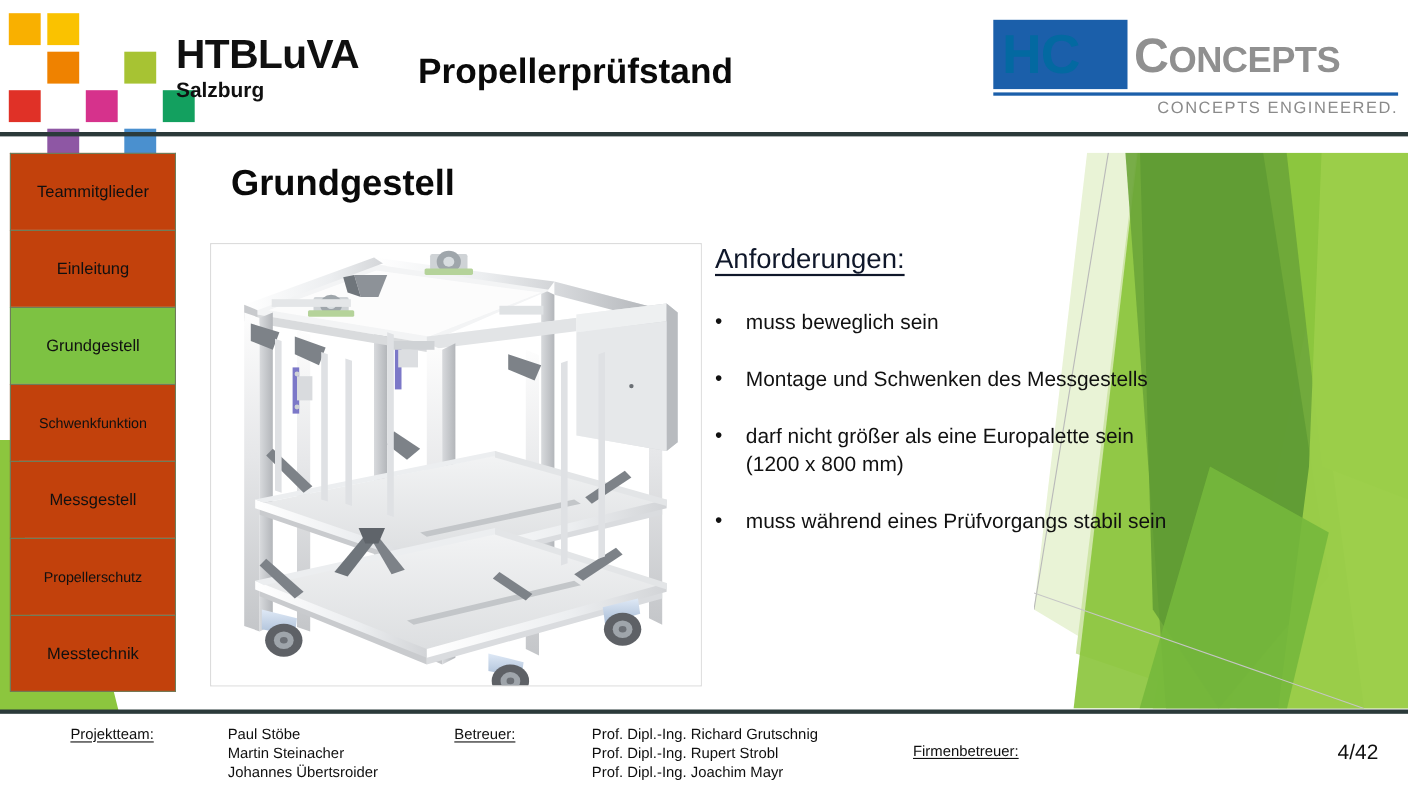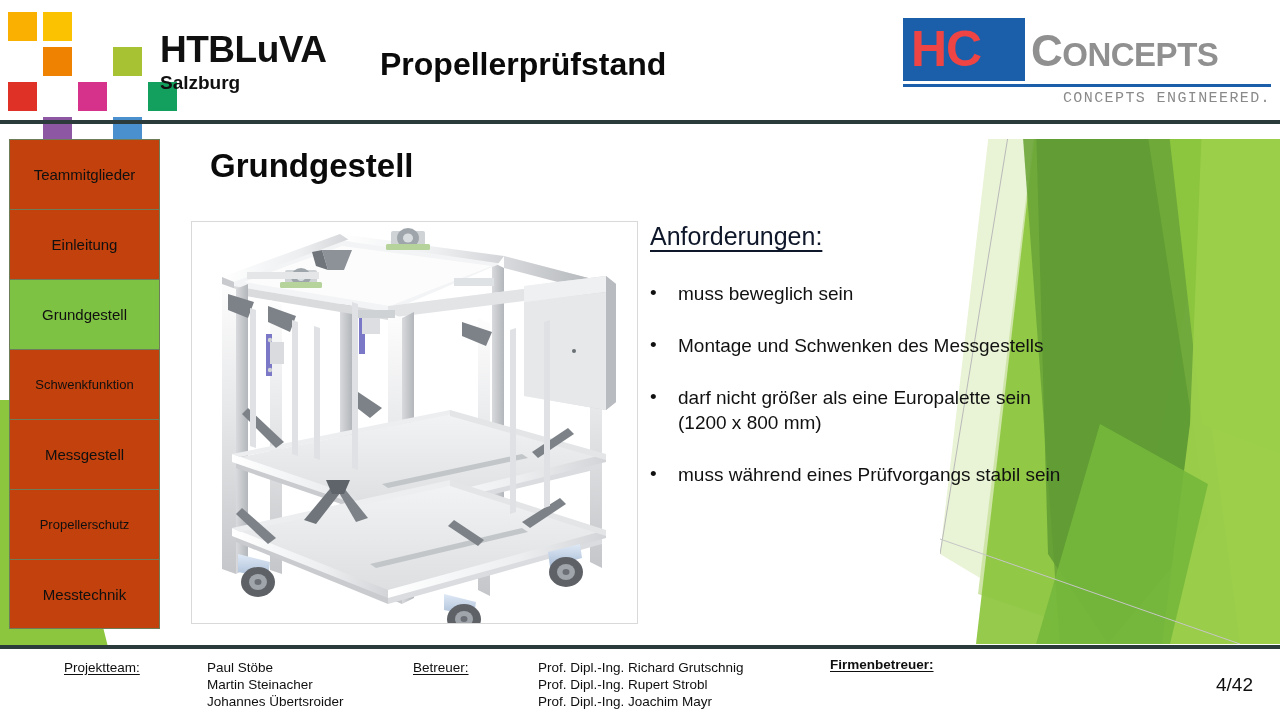--- a/index.html
+++ b/index.html
@@ -25,28 +25,28 @@
   #htb-name { font-size:37px; font-weight:bold; letter-spacing:-0.5px; line-height:40px; color:#101010; }
   #htb-city { font-size:19px; font-weight:bold; line-height:22px; color:#101010; margin-top:2px; }
 
   
   #deck-title { position:absolute; left:380px; top:46px; width:520px; 
                 font-size:32px; font-weight:bold; color:#0a0a0a; letter-spacing:0px; }
 
   
   #hc-logo { position:absolute; left:903px; top:18px; width:368px; height:96px; }
   #hc-blue { position:absolute; left:0px; top:0px; width:122px; height:63px; background:#1b5faa; }
-  #hc-hc { position:absolute; left:8px; top:2px; width:110px; height:58px; color:#ef4444;
+  #hc-hc { position:absolute; left:8px; top:2px; width:110px; height:58px; color:#0369a1;
            font-size:50px; font-weight:bold; line-height:58px; letter-spacing:-1px; }
   #hc-concepts { position:absolute; left:128px; top:6px; color:#909090; font-size:44px; font-weight:bold;
                  line-height:54px; letter-spacing:-0.5px; }
   #hc-concepts .smallcap { font-size:33px; }
   #hc-rule { position:absolute; left:0px; top:66px; width:368px; height:3px; background:#1b5faa; }
   #hc-tag { position:absolute; left:0px; top:72px; width:368px; text-align:right; color:#8a8a8a;
-            font-size:15px; letter-spacing:1.4px;font-family:Liberation Mono, monospace; }
+            font-size:15px; letter-spacing:1.4px; }
 
   
   #sidebar { position:absolute; left:9px; top:139px; width:151px; }
   .nav-item { width:151px; border:1px solid #6d7d5a; border-bottom:none; background:#c2410c;
               display:flex; align-items:center; justify-content:center; text-align:center;
               color:#101010; font-size:15px; }
   .nav-item:last-child { border-bottom:1px solid #6d7d5a; }
   .nav-item.active { background:#7dc242; }
   .nav-item.small { font-size:13px; }
 
@@ -362,18 +362,18 @@
         <div>Johannes Übertsroider</div>
       </div>
 
     <div class="f-label" style="left:413px; top:11px;">Betreuer:</div>
     <div class="f-col" id="f-sup" style="left:538px; top:10px;">
         <div>Prof. Dipl.-Ing. Richard Grutschnig</div>
         <div>Prof. Dipl.-Ing. Rupert Strobl</div>
         <div>Prof. Dipl.-Ing. Joachim Mayr</div>
       </div>
 
-    <div class="f-label" style="left:830px; top:8px;font-weight:bold;">Firmenbetreuer:</div>
+    <div class="f-label" style="left:830px; top:26px;">Firmenbetreuer:</div>
 
     <div id="f-pagenum" style="top:25px; left:1216px; position:absolute;">4/42</div>
   </div>
 
 </div>
 
 </body></html>

